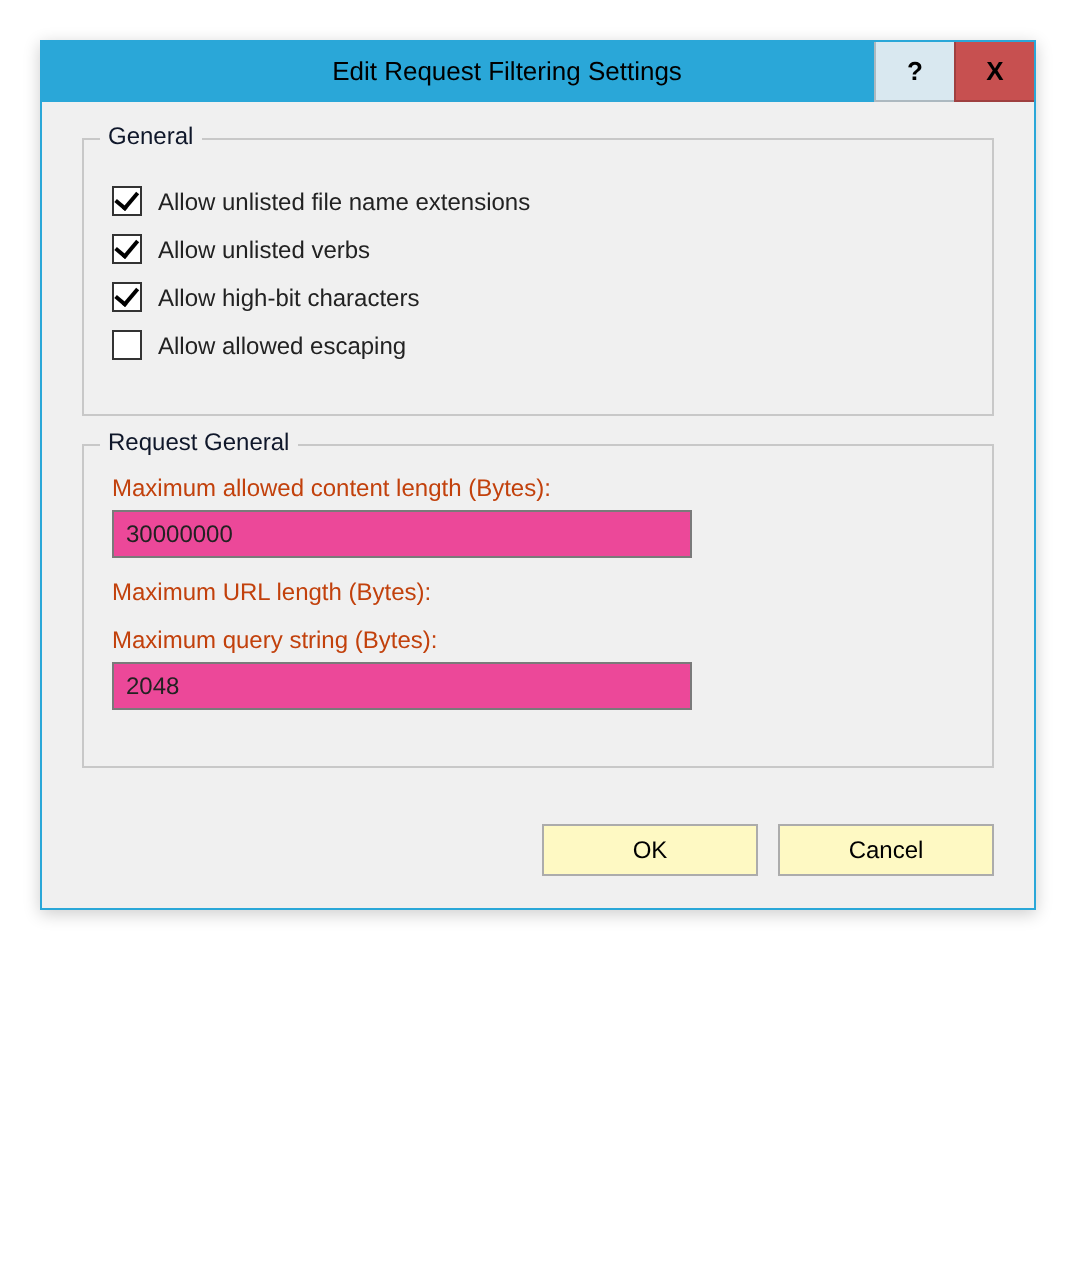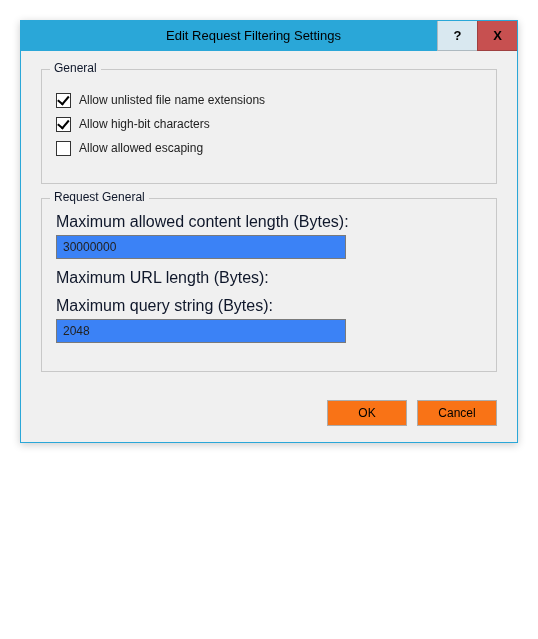--- a/index.html
+++ b/index.html
@@ -72,21 +72,21 @@
     position: absolute;
     top: -9px;
     left: 8px;
     background: #f0f0f0;
     padding: 0 4px;
     font-size: 12px;
     color: #0f172a;
   }
   .checkbox-row {
     display: flex;
-    align-items: flex-start;
+    align-items: center;
     margin: 9px 0;
   }
   .checkbox {
     width: 15px;
     height: 15px;
     border: 1px solid #333;
     background: #fff;
     margin-right: 8px;
     display: flex;
     align-items: center;
@@ -102,45 +102,45 @@
     transform: rotate(-50deg) translate(1px,-1px);
   }
   .checkbox-label {
     color: #222;
     font-size: 12px;
   }
   .field-group {
     margin-bottom: 10px;
   }
   .field-label {
-    color: #0f172a;
-    font-size: 16px;
+    color: #c2410c;
+    font-size: 12px;
     margin-bottom: 4px;
     display: block;
   }
   .text-input {
     width: 290px;
     height: 24px;
     border: 1px solid #7a7a7a;
-    background: #3b82f6;
+    background: #ec4899;
     padding: 2px 6px;
     font-family: inherit;
     font-size: 12px;
     color: #222;
   }
   .button-row {
     display: flex;
     justify-content: flex-end;
     gap: 10px;
     margin-top: 28px;
   }
   .btn {
-    width: 80px;
+    width: 108px;
     height: 26px;
-    background: #f97316;
+    background: #fef9c3;
     border: 1px solid #acacac;
     font-family: inherit;
     font-size: 12px;
     color: #000;
     cursor: default;
   }
 </style>
 </head>
 <body>
 
@@ -157,20 +157,24 @@
   <div class="content">
 
     <div class="fieldset">
       <div class="fieldset-legend">General</div>
 
       <div class="checkbox-row">
         <div class="checkbox checked"></div>
         <span class="checkbox-label">Allow unlisted file name extensions</span>
       </div>
 
+      <div class="checkbox-row">
+        <div class="checkbox checked"></div>
+        <span class="checkbox-label">Allow unlisted verbs</span>
+      </div>
 
       <div class="checkbox-row">
         <div class="checkbox checked"></div>
         <span class="checkbox-label">Allow high-bit characters</span>
       </div>
 
       <div class="checkbox-row">
         <div class="checkbox"></div>
         <span class="checkbox-label">Allow allowed escaping</span>
       </div>

